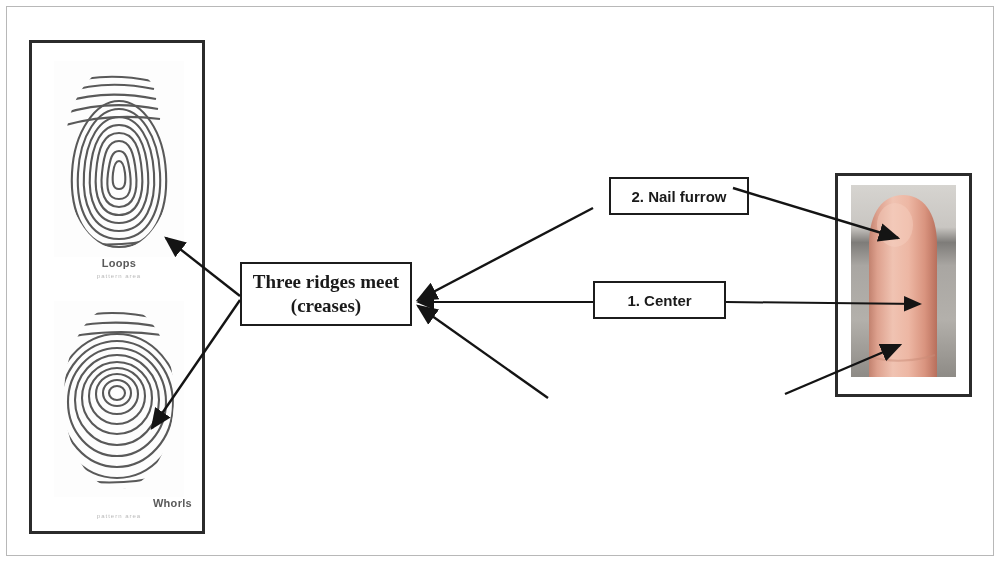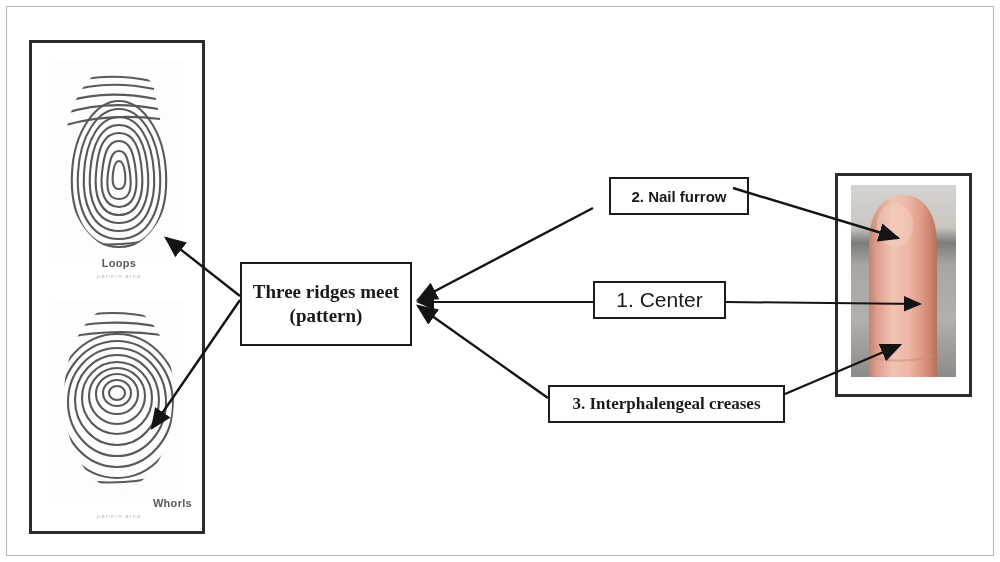--- a/index.html
+++ b/index.html
@@ -85,21 +85,21 @@
   }
   .fp-cell.top .fp-subtext { top: 212px; }
   .fp-cell.bot .fp-subtext { top: 212px; }
 
   
   .center-box {
     position: absolute;
     left: 240px;
     top: 262px;
     width: 172px;
-    height: 84px;
+    height: 64px;
     border: 2px solid #1c1c1c;
     background: #ffffff;
     box-sizing: border-box;
     display: flex;
     flex-direction: column;
     align-items: center;
     justify-content: center;
     font-family: "Liberation Serif", serif;
     font-weight: 700;
     font-size: 19px;
@@ -123,22 +123,22 @@
   .label-box.nail {
     left: 593px; top: 177px; width: 140px; height: 38px;
     font-family: "Liberation Sans", sans-serif;
     font-weight: 700;
     font-size: 15px;
     margin-left: 16px;
   }
   .label-box.center1 {
     left: 593px; top: 281px; width: 133px; height: 38px;
     font-family: "Liberation Sans", sans-serif;
-    font-weight: 400;
-    font-size: 21px;
+    font-weight: 700;
+    font-size: 15px;
   }
   .label-box.creases {
     left: 548px; top: 385px; width: 237px; height: 38px;
     font-family: "Liberation Serif", serif;
     font-weight: 700;
     font-size: 17px;
   }
 
   
   .photo-panel {
@@ -239,31 +239,28 @@
           </g>
         </svg>
       </div>
       <div class="fp-caption">Whorls</div>
       <div class="fp-subtext">pattern area</div>
     </div>
   </div>
 
   <div class="center-box">
     <span>Three ridges meet</span>
-    <span>(pattern)</span>
+    <span>(creases)</span>
   </div>
 
   <div class="label-box nail">
     <span>2. Nail furrow</span>
   </div>
   <div class="label-box center1">
     <span>1. Center</span>
-  </div>
-  <div class="label-box creases">
-    <span>3. Interphalengeal creases</span>
   </div>
 
   <div class="photo-panel">
     <div class="photo-inner">
       <svg width="105" height="192" viewBox="0 0 105 192">
         <defs>
           <linearGradient id="bgGrad" x1="0" y1="0" x2="0" y2="1">
             <stop offset="0%" stop-color="#d6d4d0"></stop>
             <stop offset="22%" stop-color="#c9c6c2"></stop>
             <stop offset="30%" stop-color="#7e7c79"></stop>

